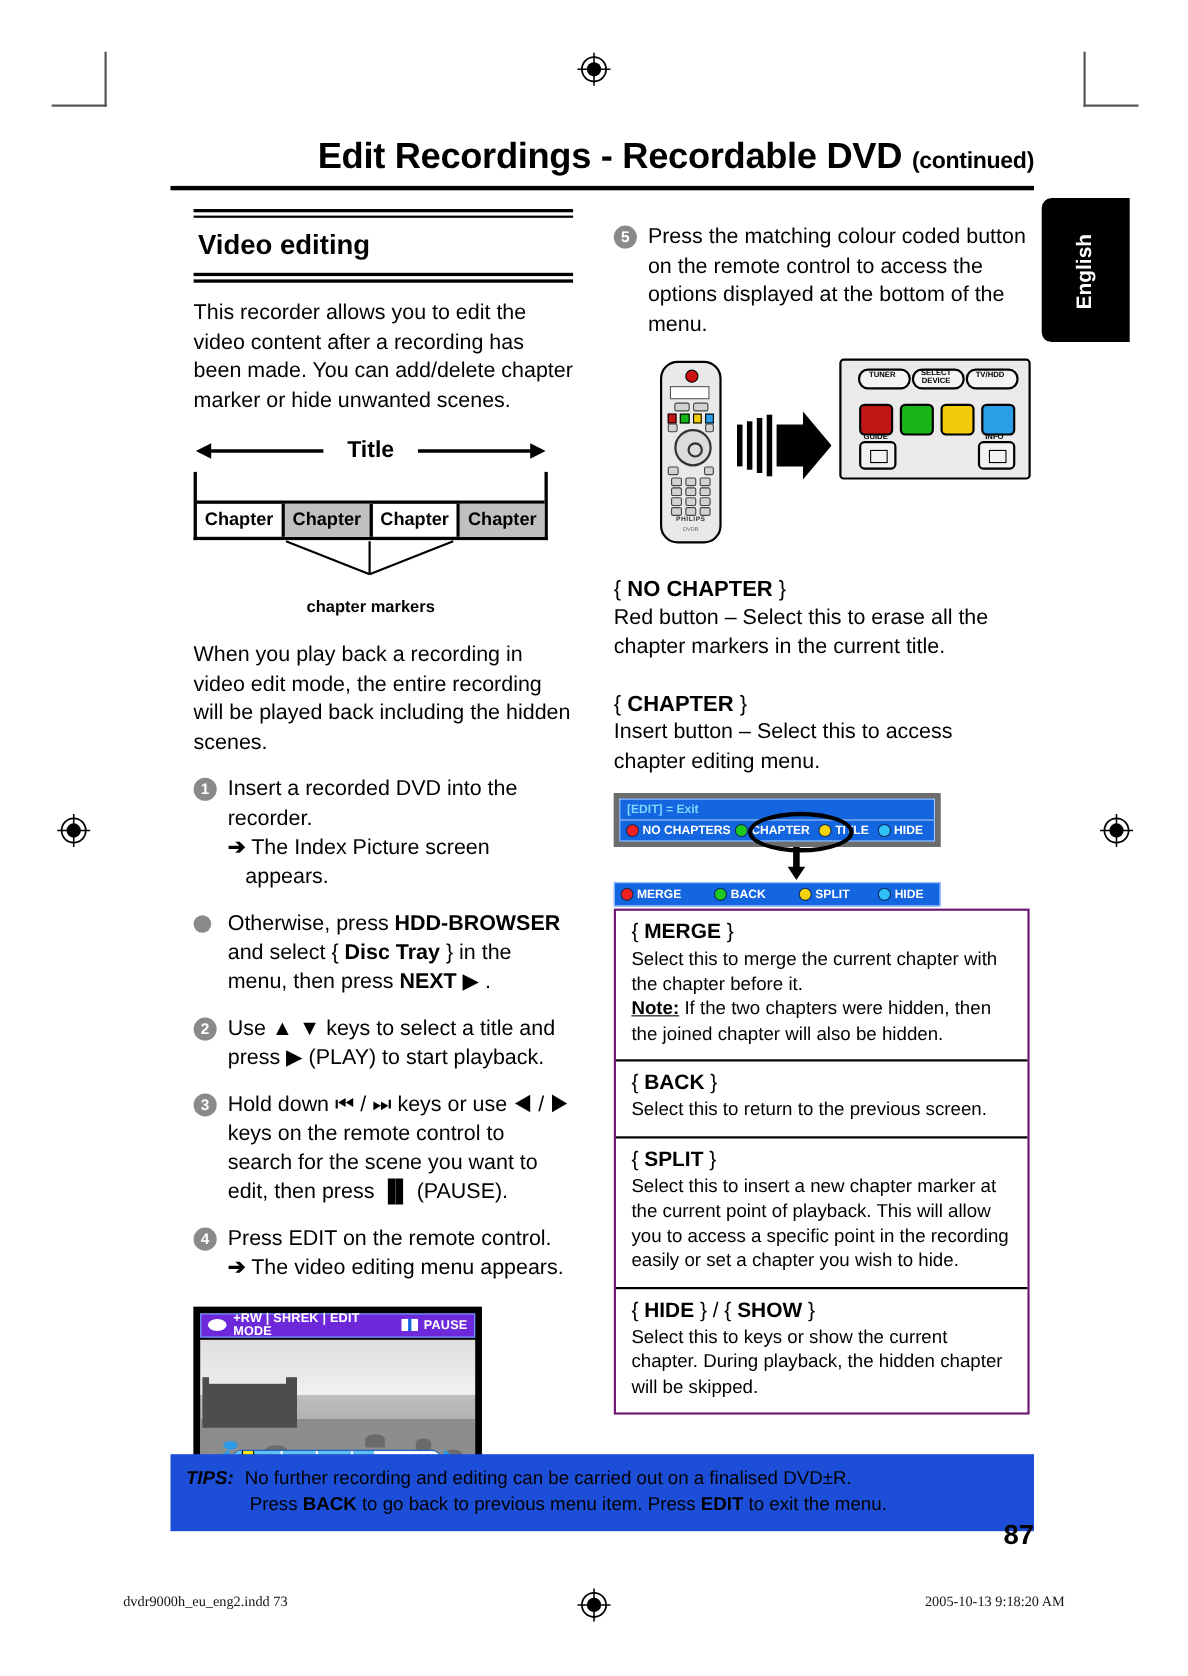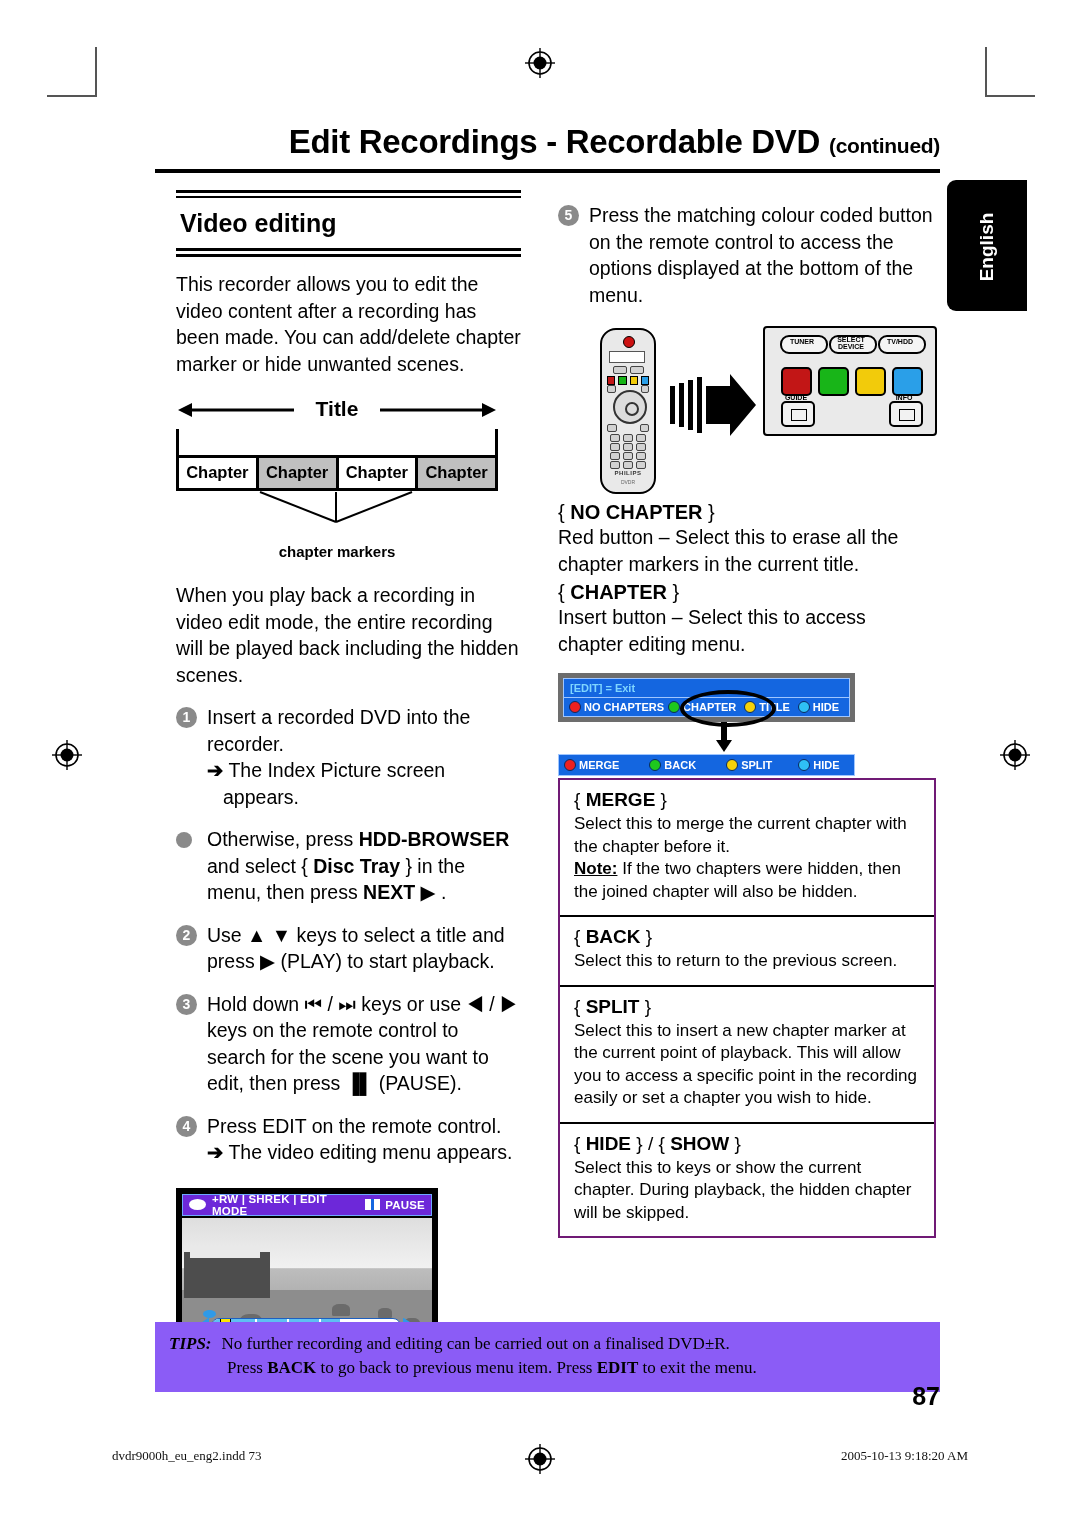--- a/index.html
+++ b/index.html
@@ -179,29 +179,28 @@
 
   
   .defbox{border:2px solid #701a75;margin-top:0;}
   .defcell{border-bottom:2px solid #000;padding:9px 14px 12px;}
   .defcell:last-child{border-bottom:none;}
   .defterm{font-size:19px;margin-bottom:2px;}
   .defterm b{font-weight:bold;}
   .deftext{font-size:17px;line-height:22.5px;}
   .deftext u{text-decoration:underline;font-weight:bold;}
 
-  .rt-head{font-size:20px;margin-top:4px;}
+  .rt-head{font-size:20px;margin-top:28px;}
   .rt-head b{font-weight:bold;}
   .rt-body{font-size:19.5px;line-height:26.5px;}
 
   
   #tips{
-    position:absolute;left:155px;top:1322px;width:785px;background:#8b5cf6;
+    position:absolute;left:155px;top:1322px;width:785px;background:#1d4ed8;
     padding:10px 0 12px 0;
-    font-family:Liberation Serif, serif;
   }
   #tips .line{font-size:17px;line-height:24px;padding-left:14px;}
   #tips .lbl{font-weight:bold;font-style:italic;margin-right:10px;}
   #tips .l2{padding-left:72px;}
   #pagenum{position:absolute;right:140px;top:1382px;font-size:25px;font-weight:bold;}
 
   
   #imposition{position:absolute;left:0;top:1448px;width:1080px;height:26px;
     font-family:"Liberation Serif", serif;font-size:13px;color:#111;}
   #imp-left{position:absolute;left:112px;top:0;}

